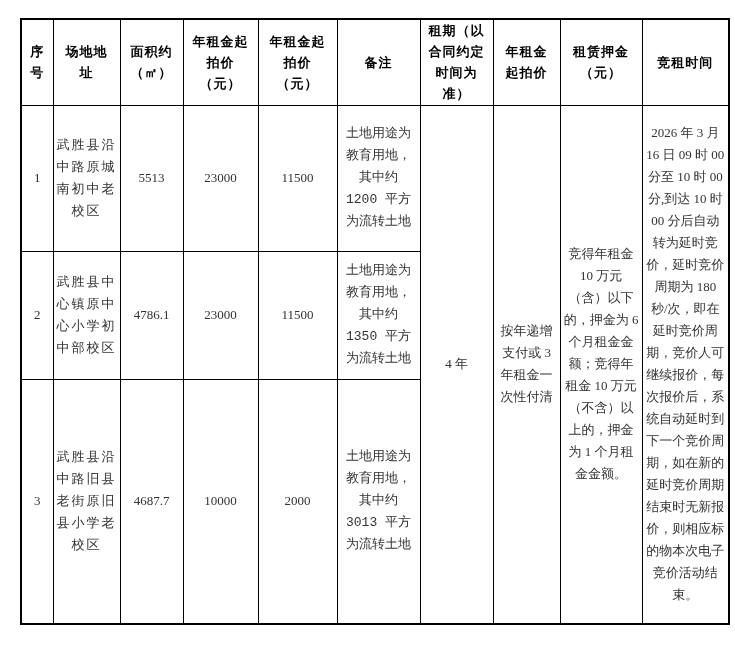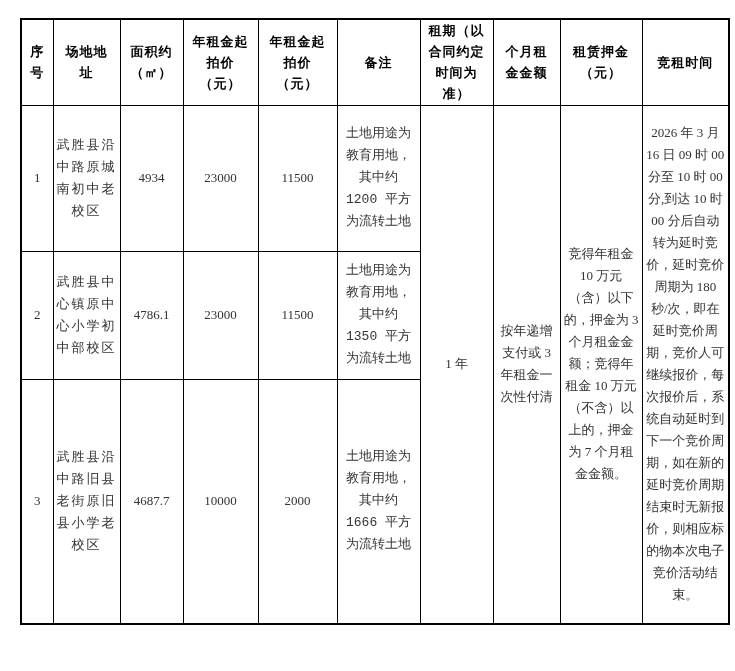--- a/index.html
+++ b/index.html
@@ -102,50 +102,50 @@
     </colgroup>
     <tbody>
       <tr class="header-row">
         <th>序号</th>
         <th>场地地址</th>
         <th>面积约（㎡）</th>
         <th>年租金起拍价（元）</th>
         <th>年租金起拍价（元）</th>
         <th>备注</th>
         <th>租期（以合同约定时间为准）</th>
-        <th>个月租金金额</th>
+        <th>年租金起拍价</th>
         <th>租赁押金（元）</th>
         <th>竞租时间</th>
       </tr>
 
       <tr class="site-row-1">
         <td class="cell-seq">1</td>
         <td class="cell-address">武胜县沿中路原城南初中老校区</td>
-        <td class="cell-area">4934</td>
+        <td class="cell-area">5513</td>
         <td class="cell-price">23000</td>
         <td class="cell-bond">11500</td>
         <td class="cell-note">土地用途为教育用地，其中约 1200 平方为流转土地</td>
-        <td class="cell-term" rowspan="3">1 年</td>
+        <td class="cell-term" rowspan="3">4 年</td>
         <td class="cell-payment" rowspan="3">按年递增支付或 3 年租金一次性付清</td>
-        <td class="cell-deposit-rule" rowspan="3">竞得年租金 10 万元（含）以下的，押金为 3 个月租金金额；竞得年租金 10 万元（不含）以上的，押金为 7 个月租金金额。</td>
+        <td class="cell-deposit-rule" rowspan="3">竞得年租金 10 万元（含）以下的，押金为 6 个月租金金额；竞得年租金 10 万元（不含）以上的，押金为 1 个月租金金额。</td>
         <td class="cell-bid-time" rowspan="3">2026 年 3 月 16 日 09 时 00 分至 10 时 00 分,到达 10 时 00 分后自动转为延时竞价，延时竞价周期为 180 秒/次，即在延时竞价周期，竞价人可继续报价，每次报价后，系统自动延时到下一个竞价周期，如在新的延时竞价周期结束时无新报价，则相应标的物本次电子竞价活动结束。</td>
       </tr>
 
       <tr class="site-row-2">
         <td class="cell-seq">2</td>
         <td class="cell-address">武胜县中心镇原中心小学初中部校区</td>
         <td class="cell-area">4786.1</td>
         <td class="cell-price">23000</td>
         <td class="cell-bond">11500</td>
         <td class="cell-note">土地用途为教育用地，其中约 1350 平方为流转土地</td>
       </tr>
 
       <tr class="site-row-3">
         <td class="cell-seq">3</td>
         <td class="cell-address">武胜县沿中路旧县老街原旧县小学老校区</td>
         <td class="cell-area">4687.7</td>
         <td class="cell-price">10000</td>
         <td class="cell-bond">2000</td>
-        <td class="cell-note">土地用途为教育用地，其中约 1666 平方为流转土地</td>
+        <td class="cell-note">土地用途为教育用地，其中约 3013 平方为流转土地</td>
       </tr>
     </tbody>
   </table>
 </div>
 
 </body></html>

